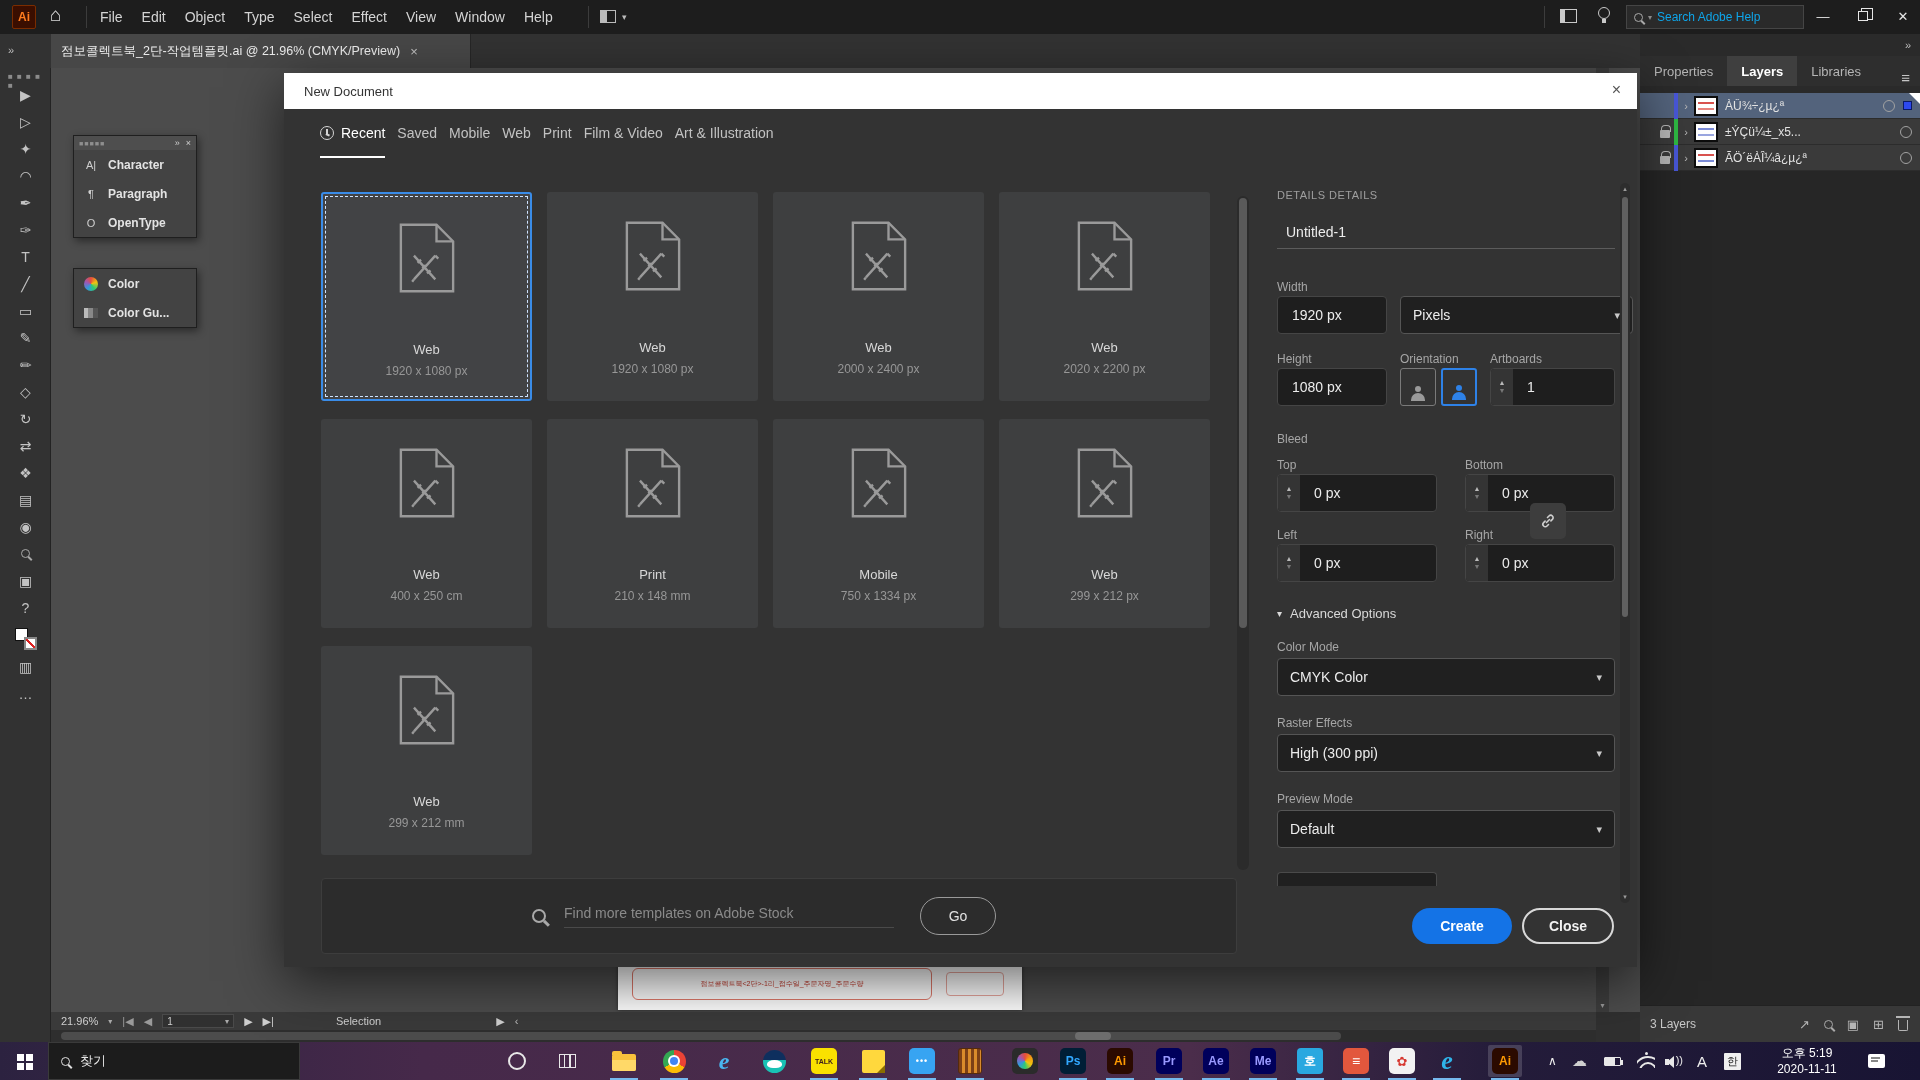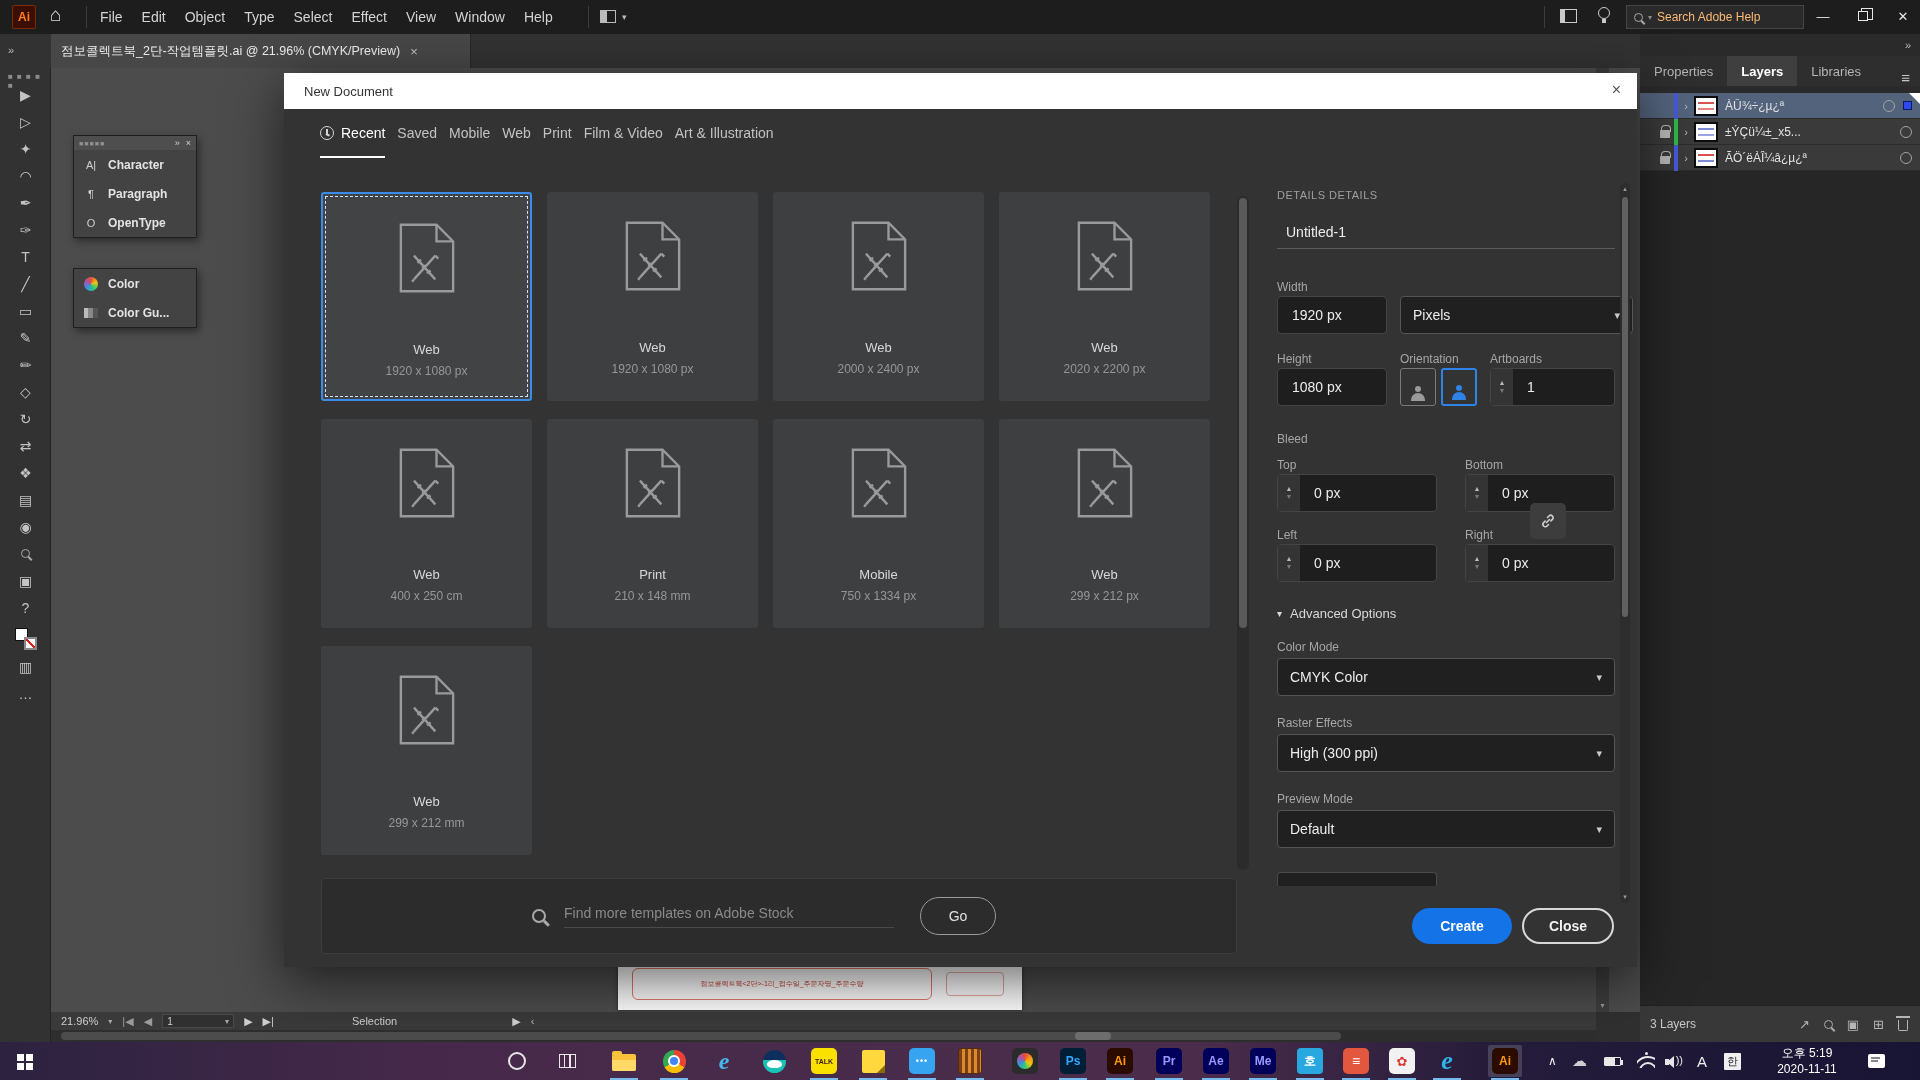--- a/index.html
+++ b/index.html
@@ -11,21 +11,21 @@
   .ailogo{position:absolute;left:12px;top:5px;width:24px;height:24px;background:#3a0e00;border:1px solid #7a2c00;color:#ff7c1e;font-size:12px;font-weight:bold;display:flex;align-items:center;justify-content:center;border-radius:2px}
   .homeic{position:absolute;left:50px;top:4px;font-size:19px;color:#d8d8d8}
   .tdiv{position:absolute;top:6px;width:1px;height:22px;background:#3c3c3c}
   .menus{position:absolute;left:100px;top:0;height:34px;display:flex;align-items:center;gap:19px}
   .menus span{font-size:14px;color:#d4d4d4;cursor:default}
   .wsic{position:absolute;left:600px;top:10px;width:16px;height:13px;border:1px solid #bbb;background:linear-gradient(90deg,#bbb 0 40%,transparent 40%)}
   .panelic{position:absolute;left:1560px;top:9px;width:17px;height:14px;border:1.5px solid #c9c9c9;background:linear-gradient(90deg,#c9c9c9 0 30%,transparent 30%)}
   .bulb{position:absolute;left:1598px;top:7px;width:12px;height:12px;border:1.5px solid #c9c9c9;border-radius:50%}
   .bulb::after{content:"";position:absolute;left:3px;bottom:-5px;width:4px;height:4px;background:#c9c9c9}
   .helpsearch{position:absolute;left:1626px;top:5px;width:178px;height:24px;background:#2a2a2a;border:1px solid #454545;display:flex;align-items:center;gap:5px;padding:0 7px}
-  .helpsearch .ph{font-size:12px;color:#fdba74}
+  .helpsearch .ph{font-size:12px;color:#0ea5e9}
   .mag{width:9px;height:9px;border:1.5px solid #a9a9a9;border-radius:50%;position:relative;flex:none}
   .mag::after{content:"";position:absolute;width:2px;height:5px;background:#a9a9a9;right:-2px;bottom:-4px;transform:rotate(-45deg)}
   .mag.big{width:14px;height:14px;border-width:2px}
   .mag.big::after{width:2.5px;height:7px;right:-3px;bottom:-6px}
   .winbtn{position:absolute;top:0;width:34px;height:32px;color:#e6e6e6;display:flex;align-items:center;justify-content:center;font-size:13px}
   .restoreic{width:10px;height:10px;border:1.5px solid #e6e6e6;position:relative;background:#1d1d1d}
   .restoreic::before{content:"";position:absolute;left:2px;top:-4px;width:10px;height:10px;border:1.5px solid #e6e6e6;z-index:-1}
   
   .tabband{position:absolute;left:0;top:34px;width:1920px;height:34px;background:#323232;z-index:5}
   .doctab{position:absolute;left:51px;top:0;width:420px;height:34px;background:#474747;display:flex;align-items:center;gap:10px;padding:0 10px;border-right:1px solid #262626}
@@ -384,21 +384,21 @@
   <span class="it">21.96%</span>
   <span class="it" style="font-size:8px;color:#aaa">▾</span>
   <span class="it" style="color:#9a9a9a">|◀</span>
   <span class="it" style="color:#9a9a9a">◀</span>
   <span class="it abdrop">
     <span>1</span>
     <span style="font-size:8px;color:#aaa">▾</span>
   </span>
   <span class="it">▶</span>
   <span class="it">▶|</span>
-  <span class="it" style="margin-left:78px">Selection</span>
+  <span class="it" style="margin-left:62px">Selection</span>
   <span class="it" style="margin-left:115px">▶</span>
   <span class="it" style="color:#bdbdbd">‹</span>
 </div>
 <div class="hscroll">
   <div class="hthumb"></div>
   <div class="hbright"></div>
 </div>
 <div class="corner"></div>
 
 <div class="dock">
@@ -676,20 +676,24 @@
     <span class="arr" style="top:2px">▴</span>
     <div class="th"></div>
     <span class="arr" style="bottom:2px">▾</span>
   </div>
 </div>
 
 <div class="taskbar">
   <div class="startbtn">
       <span class="winlogo"></span>
     </div>
+  <div class="tsearch">
+    <span class="mag"></span>
+    <span class="ph">찾기</span>
+  </div>
 
   <div class="tb" style="left:500px">
       <span class="cortana"></span>
     </div>
   <div class="tb" style="left:550px">
       <span class="tv"></span>
     </div>
   <div class="tb run" style="left:607px">
       <span class="folder"></span>
     </div>

